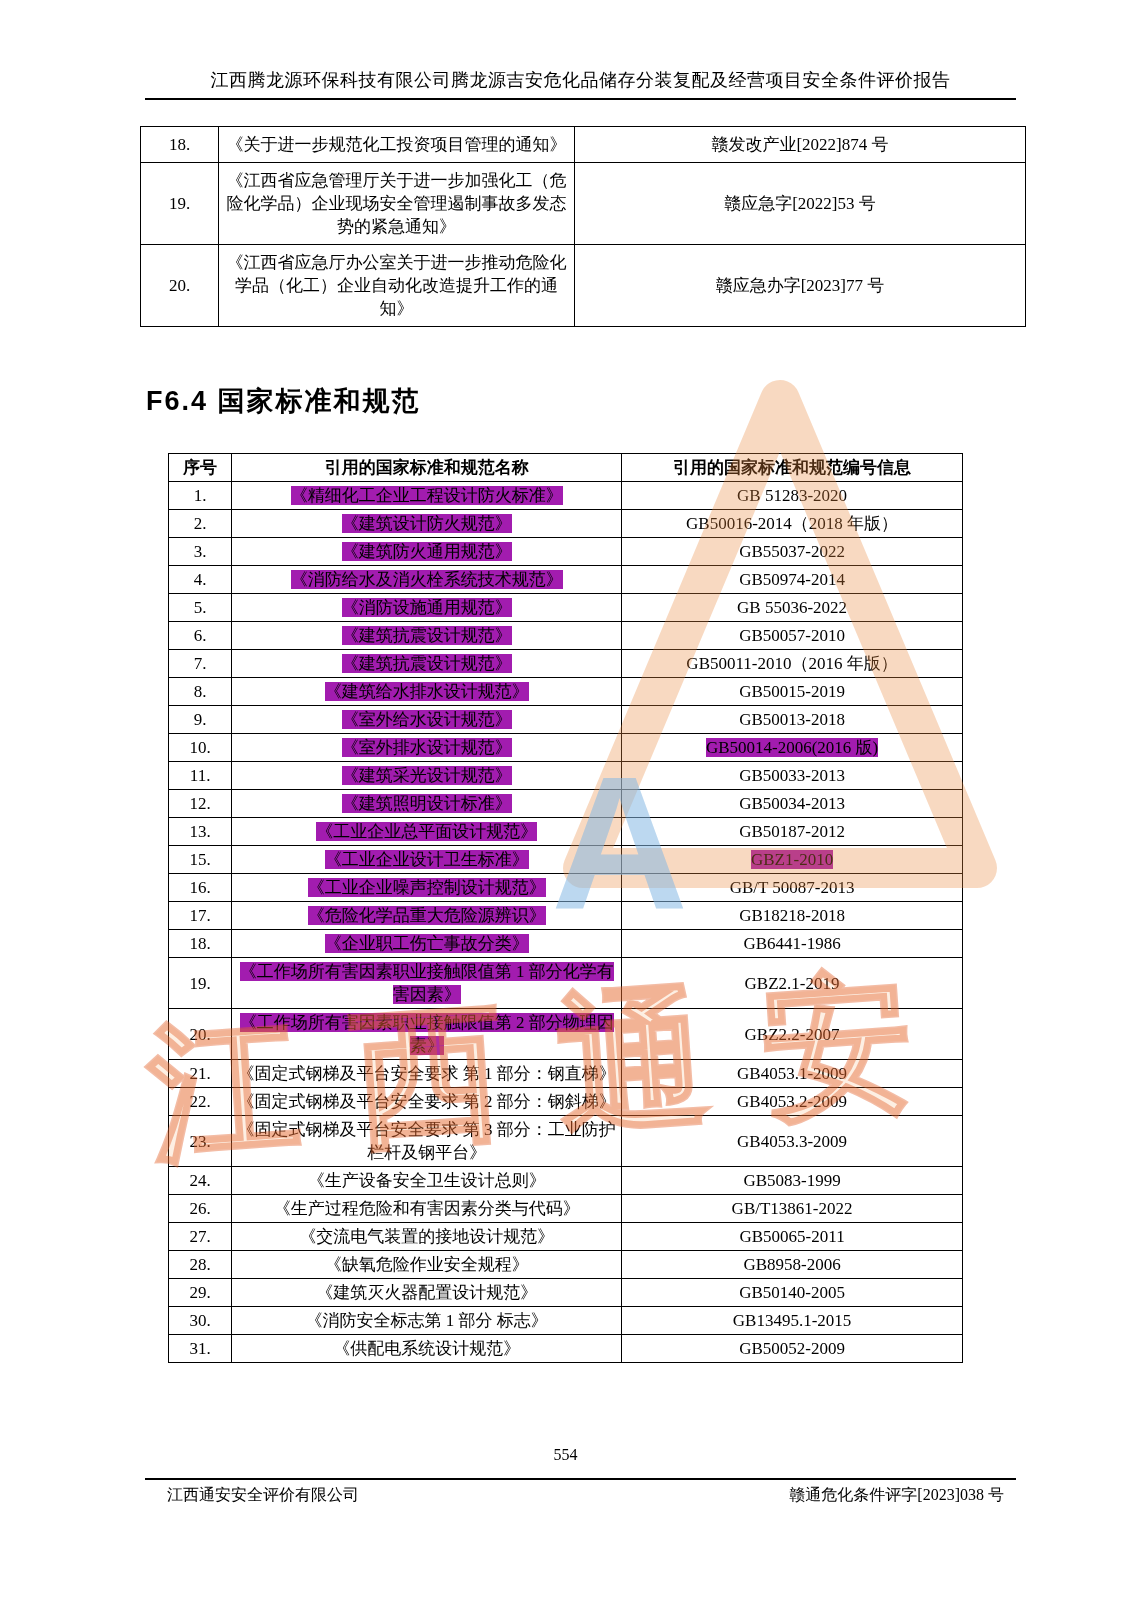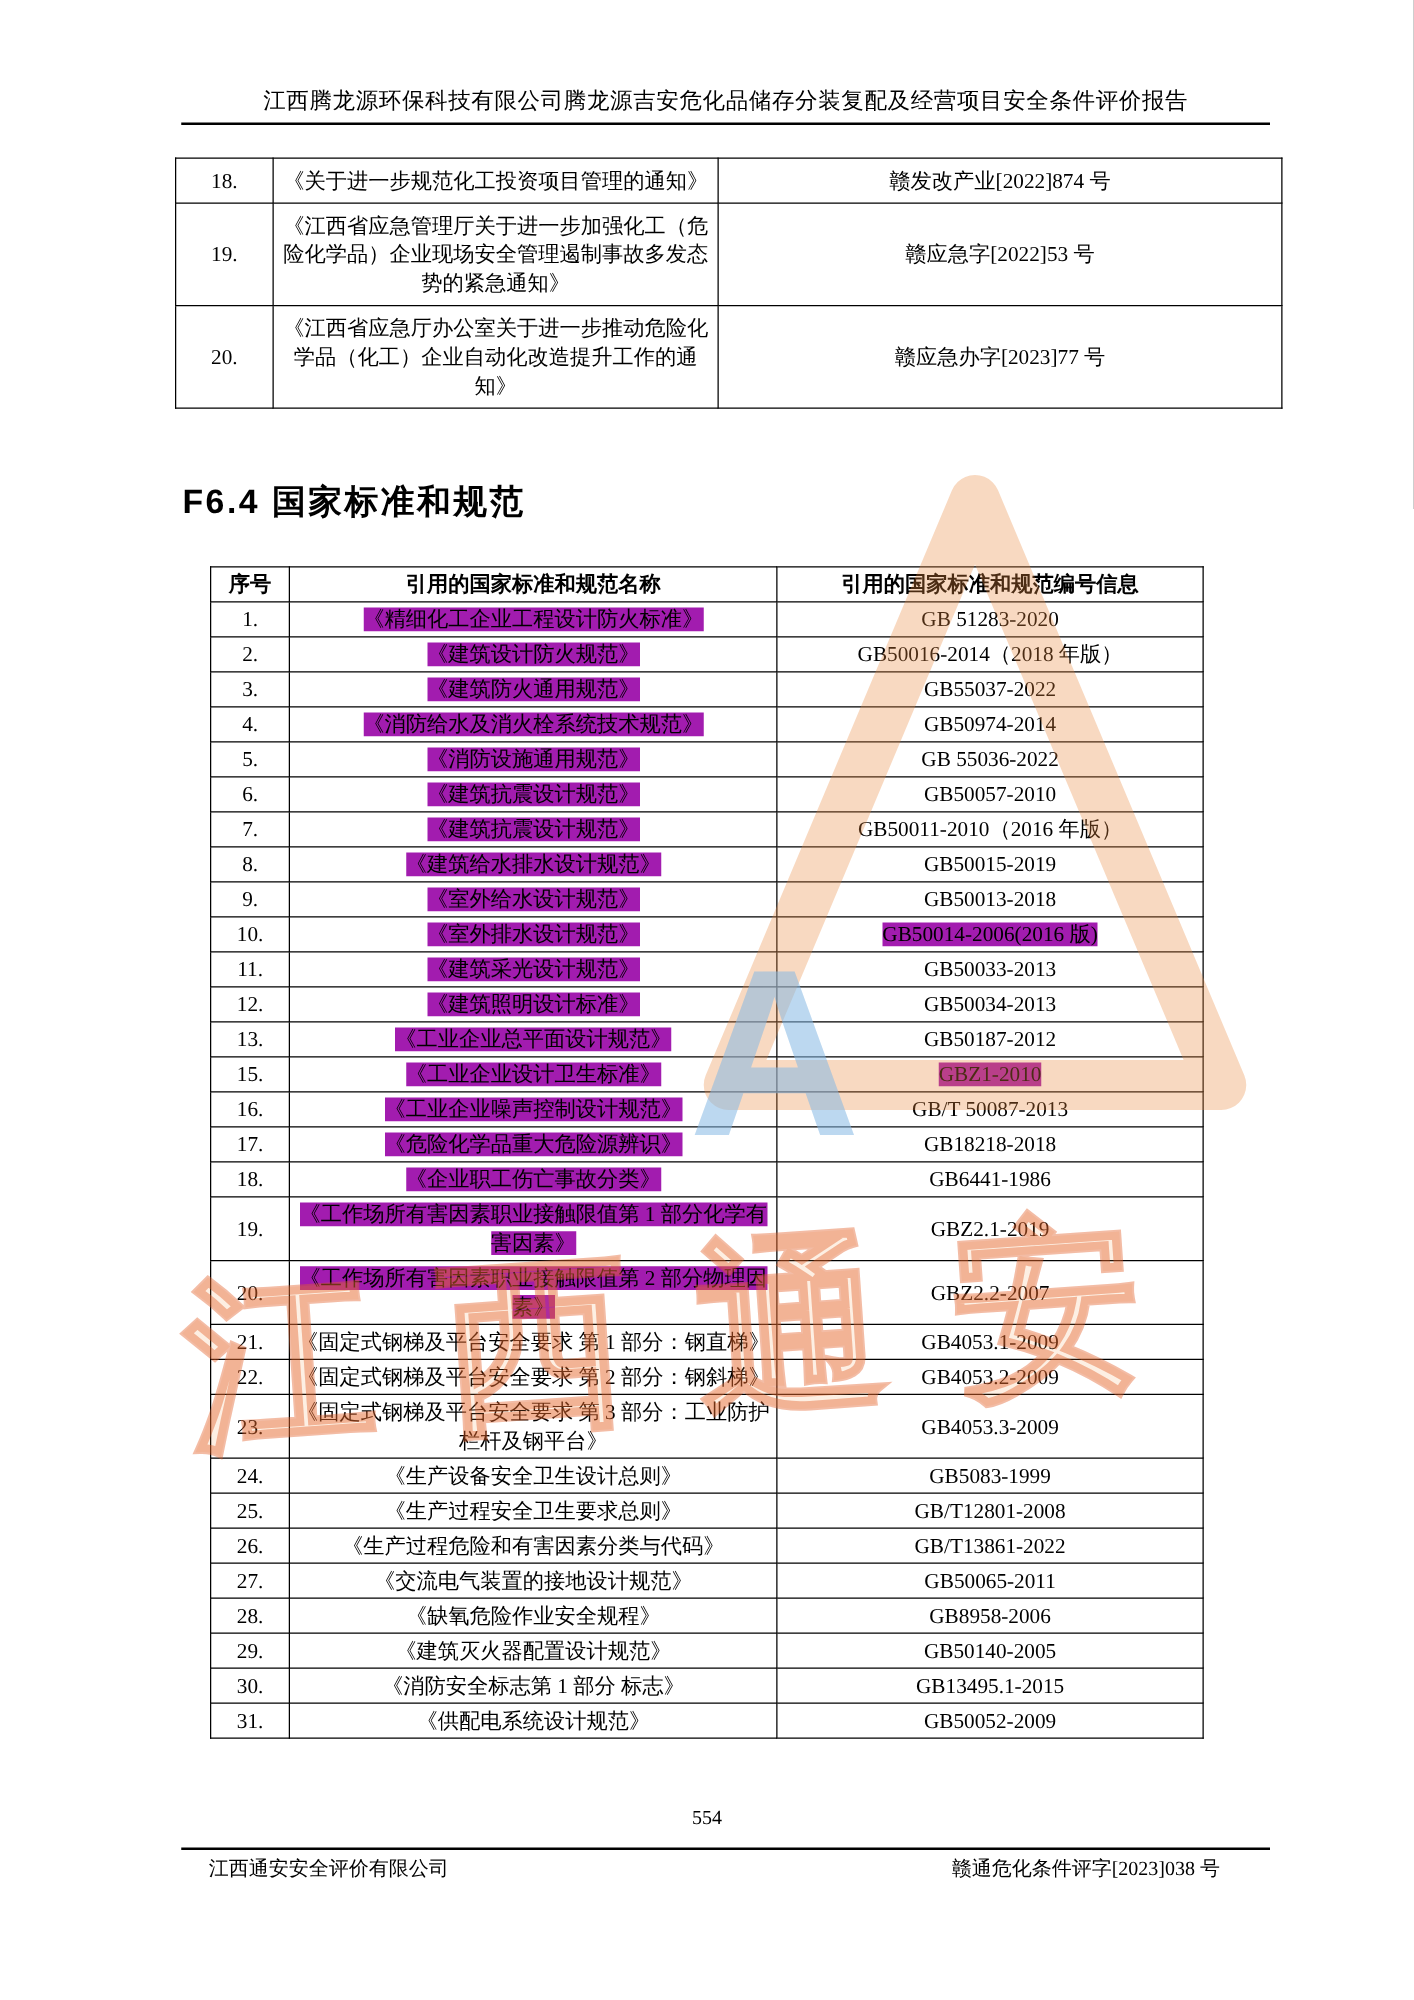--- a/index.html
+++ b/index.html
@@ -55,21 +55,21 @@
     text-align:center;font-size:16px;z-index:1;
   }
   .doc-footer{
     position:absolute;left:145px;right:115px;top:1478px;
     border-top:2px solid #000;
     padding-top:5px;
     display:flex;justify-content:space-between;
     font-size:16px;z-index:1;
   }
   .doc-footer .f-left{margin-left:22px;}
-  .doc-footer .f-right{margin-right:40px;}
+  .doc-footer .f-right{margin-right:12px;}
   
   .watermark-layer{
     position:absolute;inset:0;z-index:2;
     pointer-events:none;
   }
   .wm-logo{position:absolute;left:545px;top:368px;}
   .wm-text{
     position:absolute;left:148px;top:968px;
     font-family:"Liberation Sans","DejaVu Sans",sans-serif;
     font-size:150px;font-weight:bold;
@@ -228,25 +228,20 @@
             <td class="col-num"><span>23.</span></td>
             <td class="col-name"><span>《固定式钢梯及平台安全要求 第 3 部分：工业防护栏杆及钢平台》</span></td>
             <td class="col-code"><span>GB4053.3-2009</span></td>
           </tr>
           <tr>
             <td class="col-num"><span>24.</span></td>
             <td class="col-name"><span>《生产设备安全卫生设计总则》</span></td>
             <td class="col-code"><span>GB5083-1999</span></td>
           </tr>
           <tr>
-            <td class="col-num"><span>25.</span></td>
-            <td class="col-name"><span>《生产过程安全卫生要求总则》</span></td>
-            <td class="col-code"><span>GB/T12801-2008</span></td>
-          </tr>
-          <tr>
             <td class="col-num"><span>26.</span></td>
             <td class="col-name"><span>《生产过程危险和有害因素分类与代码》</span></td>
             <td class="col-code"><span>GB/T13861-2022</span></td>
           </tr>
           <tr>
             <td class="col-num"><span>27.</span></td>
             <td class="col-name"><span>《交流电气装置的接地设计规范》</span></td>
             <td class="col-code"><span>GB50065-2011</span></td>
           </tr>
           <tr>

